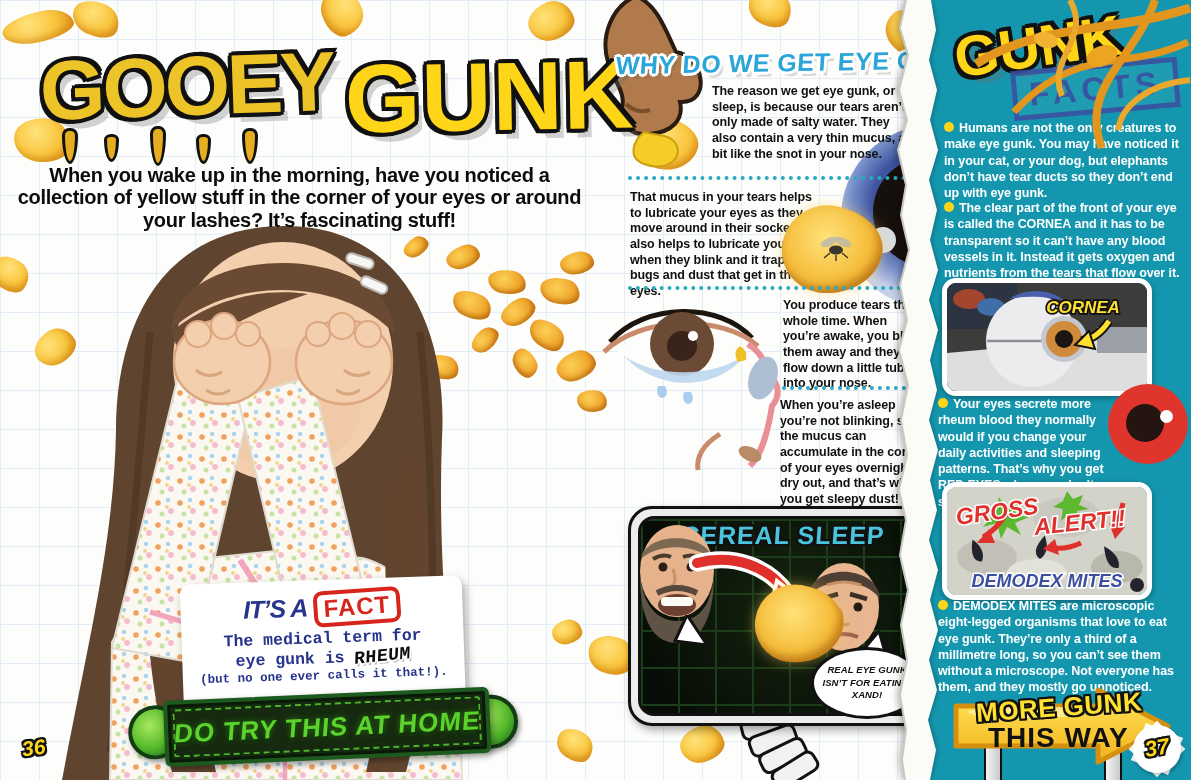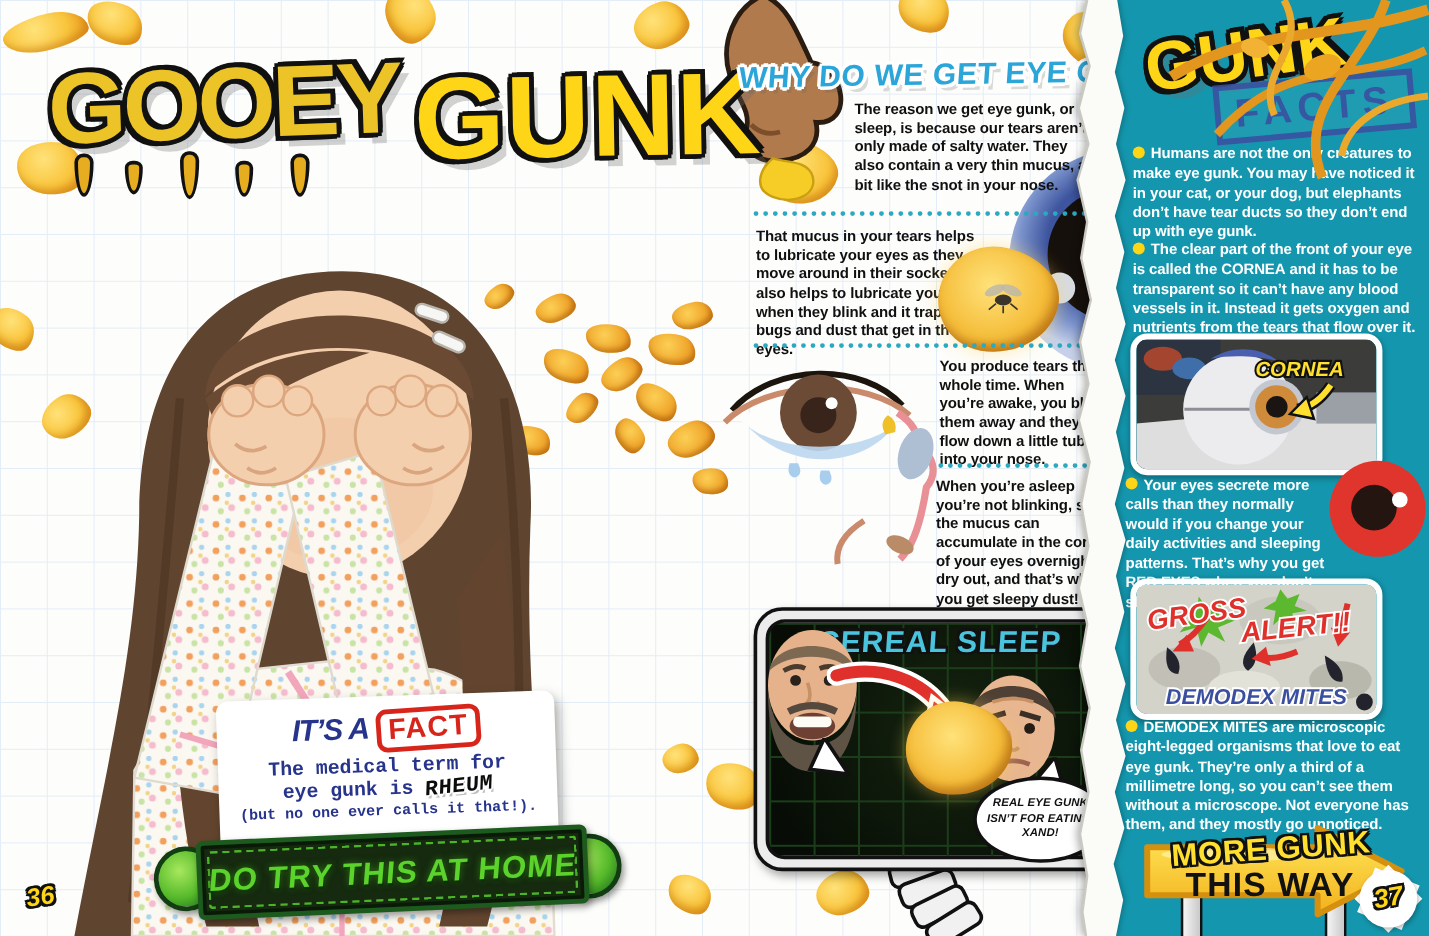--- a/index.html
+++ b/index.html
@@ -176,20 +176,21 @@
 
   <div class="abs" style="left:40px;top:44px;z-index:3;display:flex;align-items:flex-start;">
     <span class="gooey ob-lg">GOOEY</span>
     <span class="gunkw ob-lg" style="margin-left:12px;margin-top:4px;">GUNK</span>
   </div>
   <div class="drip abs" style="left:62px;top:128px;width:10px;height:30px;z-index:3;"></div>
   <div class="drip abs" style="left:104px;top:134px;width:9px;height:22px;z-index:3;"></div>
   <div class="drip abs" style="left:150px;top:126px;width:10px;height:34px;z-index:3;"></div>
   <div class="drip abs" style="left:196px;top:134px;width:9px;height:24px;z-index:3;"></div>
   <div class="drip abs" style="left:242px;top:128px;width:10px;height:30px;z-index:3;"></div>
+  <div class="intro abs" style="left:12px;top:164px;z-index:3;">When you wake up in the morning, have you noticed a collection of yellow stuff in the corner of your eyes or around your lashes? It’s fascinating stuff!</div>
 
   <div class="factcard abs" style="left:182px;top:580px;z-index:4;">
     <div>
       <span class="itsa">IT’S A</span><span class="factstamp">FACT</span>
     </div>
     <div class="tw" style="margin-top:4px;">The medical term for</div>
     <div class="tw"><span>eye gunk is</span>
       <span class="rheum">RHEUM</span>
     </div>
     <div class="tw-sm">(but no one ever calls it that!).</div>
@@ -361,21 +362,21 @@
         <circle cx="117" cy="56" r="18" fill="#cf8a3a"></circle>
         <circle cx="117" cy="56" r="9" fill="#1a1512"></circle>
         <path d="M162 38 Q 150 56 134 58" stroke="#111" stroke-width="9" fill="none"></path>
         <path d="M162 38 Q 150 56 134 58" stroke="#ffe02e" stroke-width="5" fill="none"></path>
         <polygon points="142,48 128,62 148,66" fill="#ffe02e" stroke="#111" stroke-width="2"></polygon>
         <text x="136" y="30" text-anchor="middle" font-family="Liberation Sans, sans-serif" font-weight="900" font-style="italic" font-size="17" fill="#ffe02e" stroke="#111" stroke-width="3.5" paint-order="stroke">CORNEA</text>
       </svg>
     </div>
 
     <div class="fact" style="left:20px;top:396px;width:172px;">
-      <span class="dot"></span><span>Your eyes secrete more calls than they normally would if you change your daily activities and sleeping patterns. That’s why you get </span><b>RED EYES</b><span> when you don’t sleep!</span>
+      <span class="dot"></span><span>Your eyes secrete more rheum blood they normally would if you change your daily activities and sleeping patterns. That’s why you get </span><b>RED EYES</b><span> when you don’t sleep!</span>
     </div>
 
     <div class="redeye" style="left:190px;top:384px;">
       <div class="pupil"></div>
         <div class="glint"></div>
     </div>
 
     <div class="photo" style="left:24px;top:482px;width:200px;height:108px;">
       <svg width="200" height="108" viewBox="0 0 200 108">
         <rect width="200" height="108" fill="#d4d3ca"></rect>

